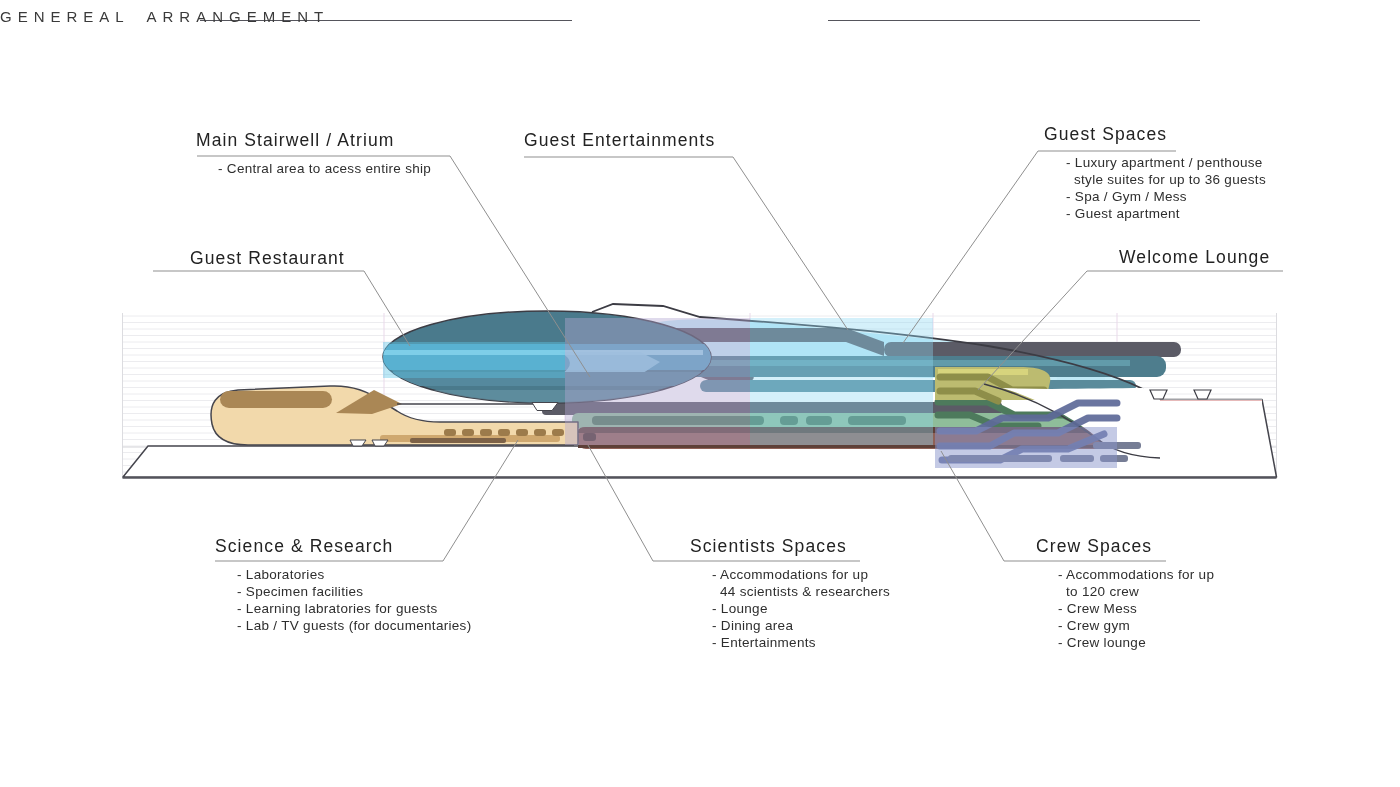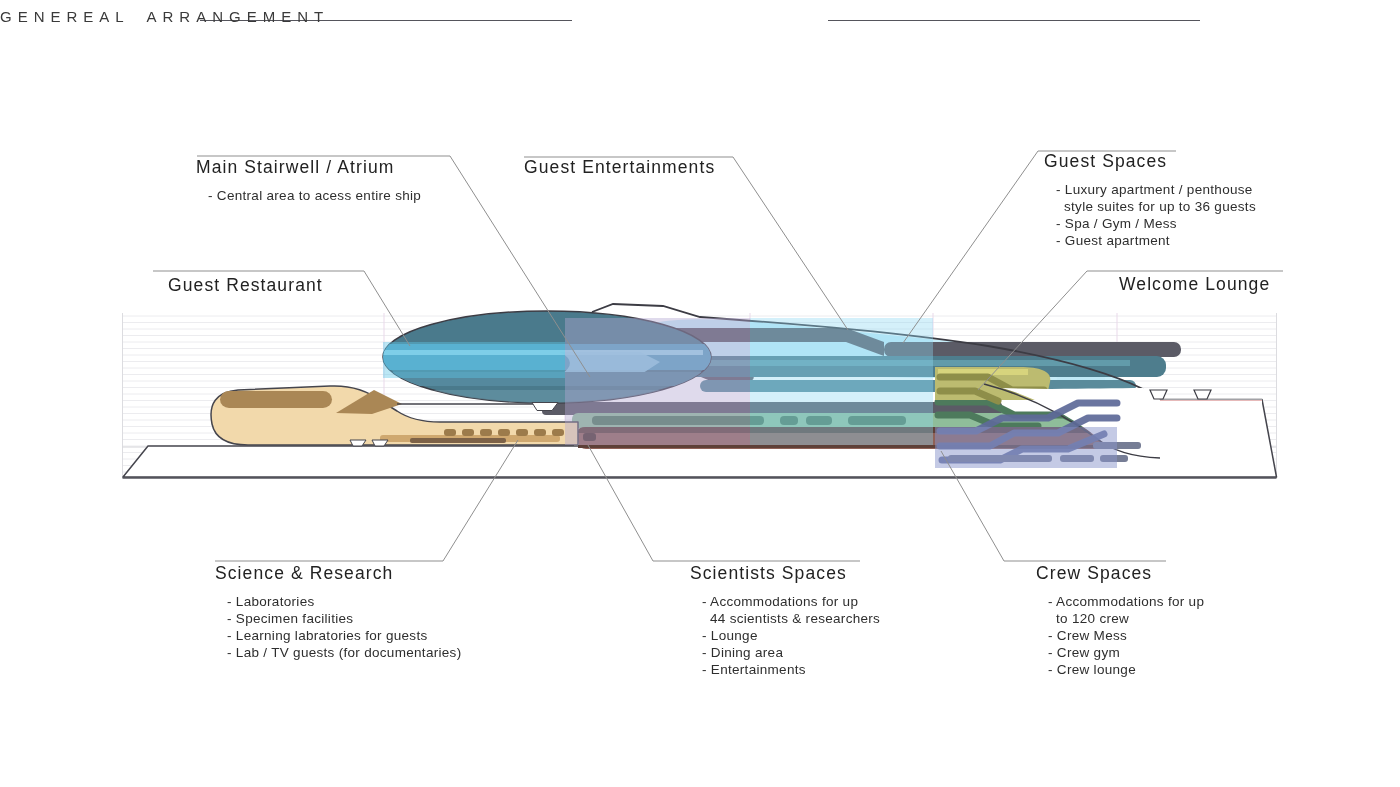--- a/index.html
+++ b/index.html
@@ -5,22 +5,22 @@
   html,body{margin:0;padding:0;background:#fff;}
   body{width:1400px;height:787px;position:relative;overflow:hidden;
        font-family:"Liberation Sans", sans-serif;color:#2b2b2b;}
   #stage{position:absolute;left:0;top:0;width:1400px;height:787px;}
   svg{position:absolute;left:0;top:0;}
   .header{position:absolute;left:0;top:8px;width:1400px;text-align:left;
           font-size:15px;letter-spacing:6px;word-spacing:8px;color:#3a3a3a;}
   .hline{position:absolute;top:20px;height:0;border-top:1.5px solid #55555c;}
   .hline.l{left:200px;width:372px;} .hline.r{left:828px;width:372px;}
   .callout{position:absolute;}
-  .c-title{font-size:17.5px;letter-spacing:1.1px;color:#222;white-space:nowrap;margin-top:27px;}
-  .c-items{margin-top:9px;margin-left:12px;}
+  .c-title{font-size:17.5px;letter-spacing:1.1px;color:#222;white-space:nowrap;}
+  .c-items{margin-top:9px;margin-left:22px;}
   .c-item{font-size:13.5px;letter-spacing:.3px;line-height:17px;color:#2e2e2e;white-space:nowrap;}
   .c-item.cont{padding-left:8px;}
   .stats{position:absolute;left:1005px;top:479px;width:278px;display:flex;
          justify-content:space-between;font-size:15px;letter-spacing:.4px;color:#333;}
 </style>
 </head>
 <body>
 
 <div id="stage">
 
@@ -196,21 +196,21 @@
   <div class="callout" style="left:1044px;top:124px">
     <div class="c-title">Guest Spaces</div>
     <div class="c-items">
       <div class="c-item">- Luxury apartment / penthouse</div>
       <div class="c-item cont">style suites for up to 36 guests</div>
       <div class="c-item">- Spa / Gym / Mess</div>
       <div class="c-item">- Guest apartment</div>
     </div>
   </div>
 
-  <div class="callout" style="left:168px;top:248px">
+  <div class="callout" style="left:190px;top:248px">
     <div class="c-title">Guest Restaurant</div>
   </div>
 
   <div class="callout" style="left:1119px;top:247px">
     <div class="c-title">Welcome Lounge</div>
   </div>
 
   <div class="callout" style="left:215px;top:536px">
     <div class="c-title">Science &amp; Research</div>
     <div class="c-items">

